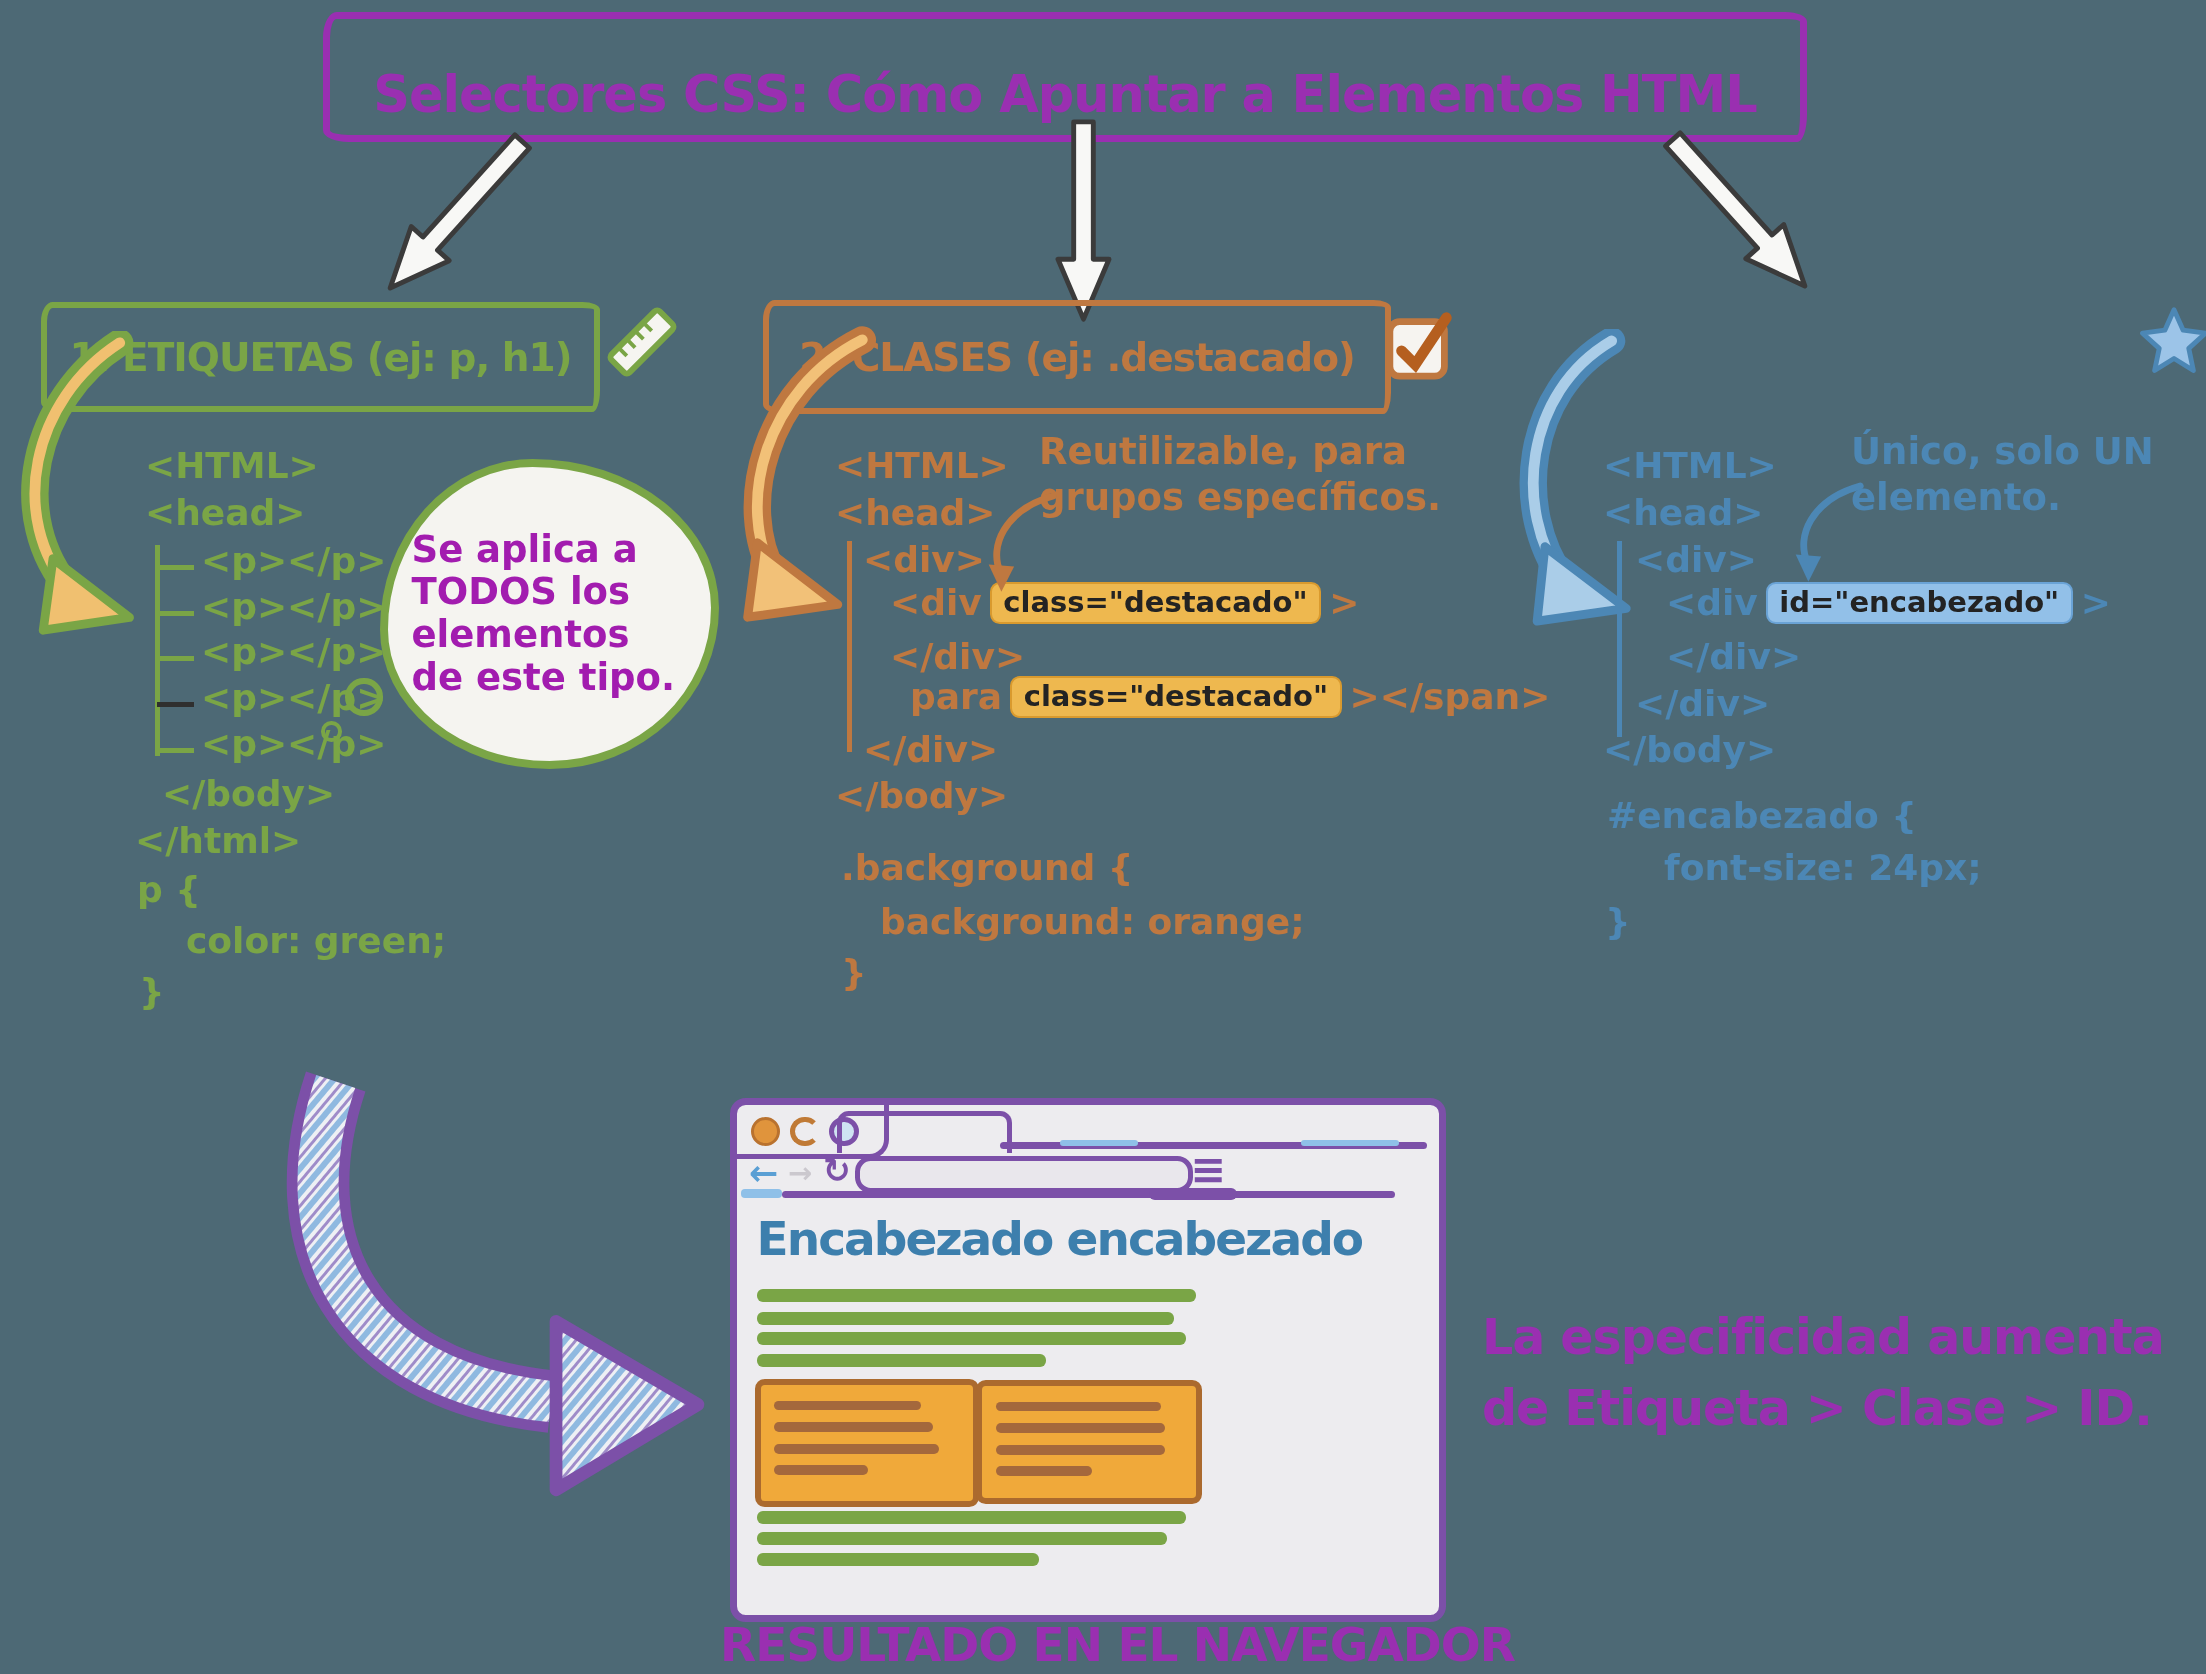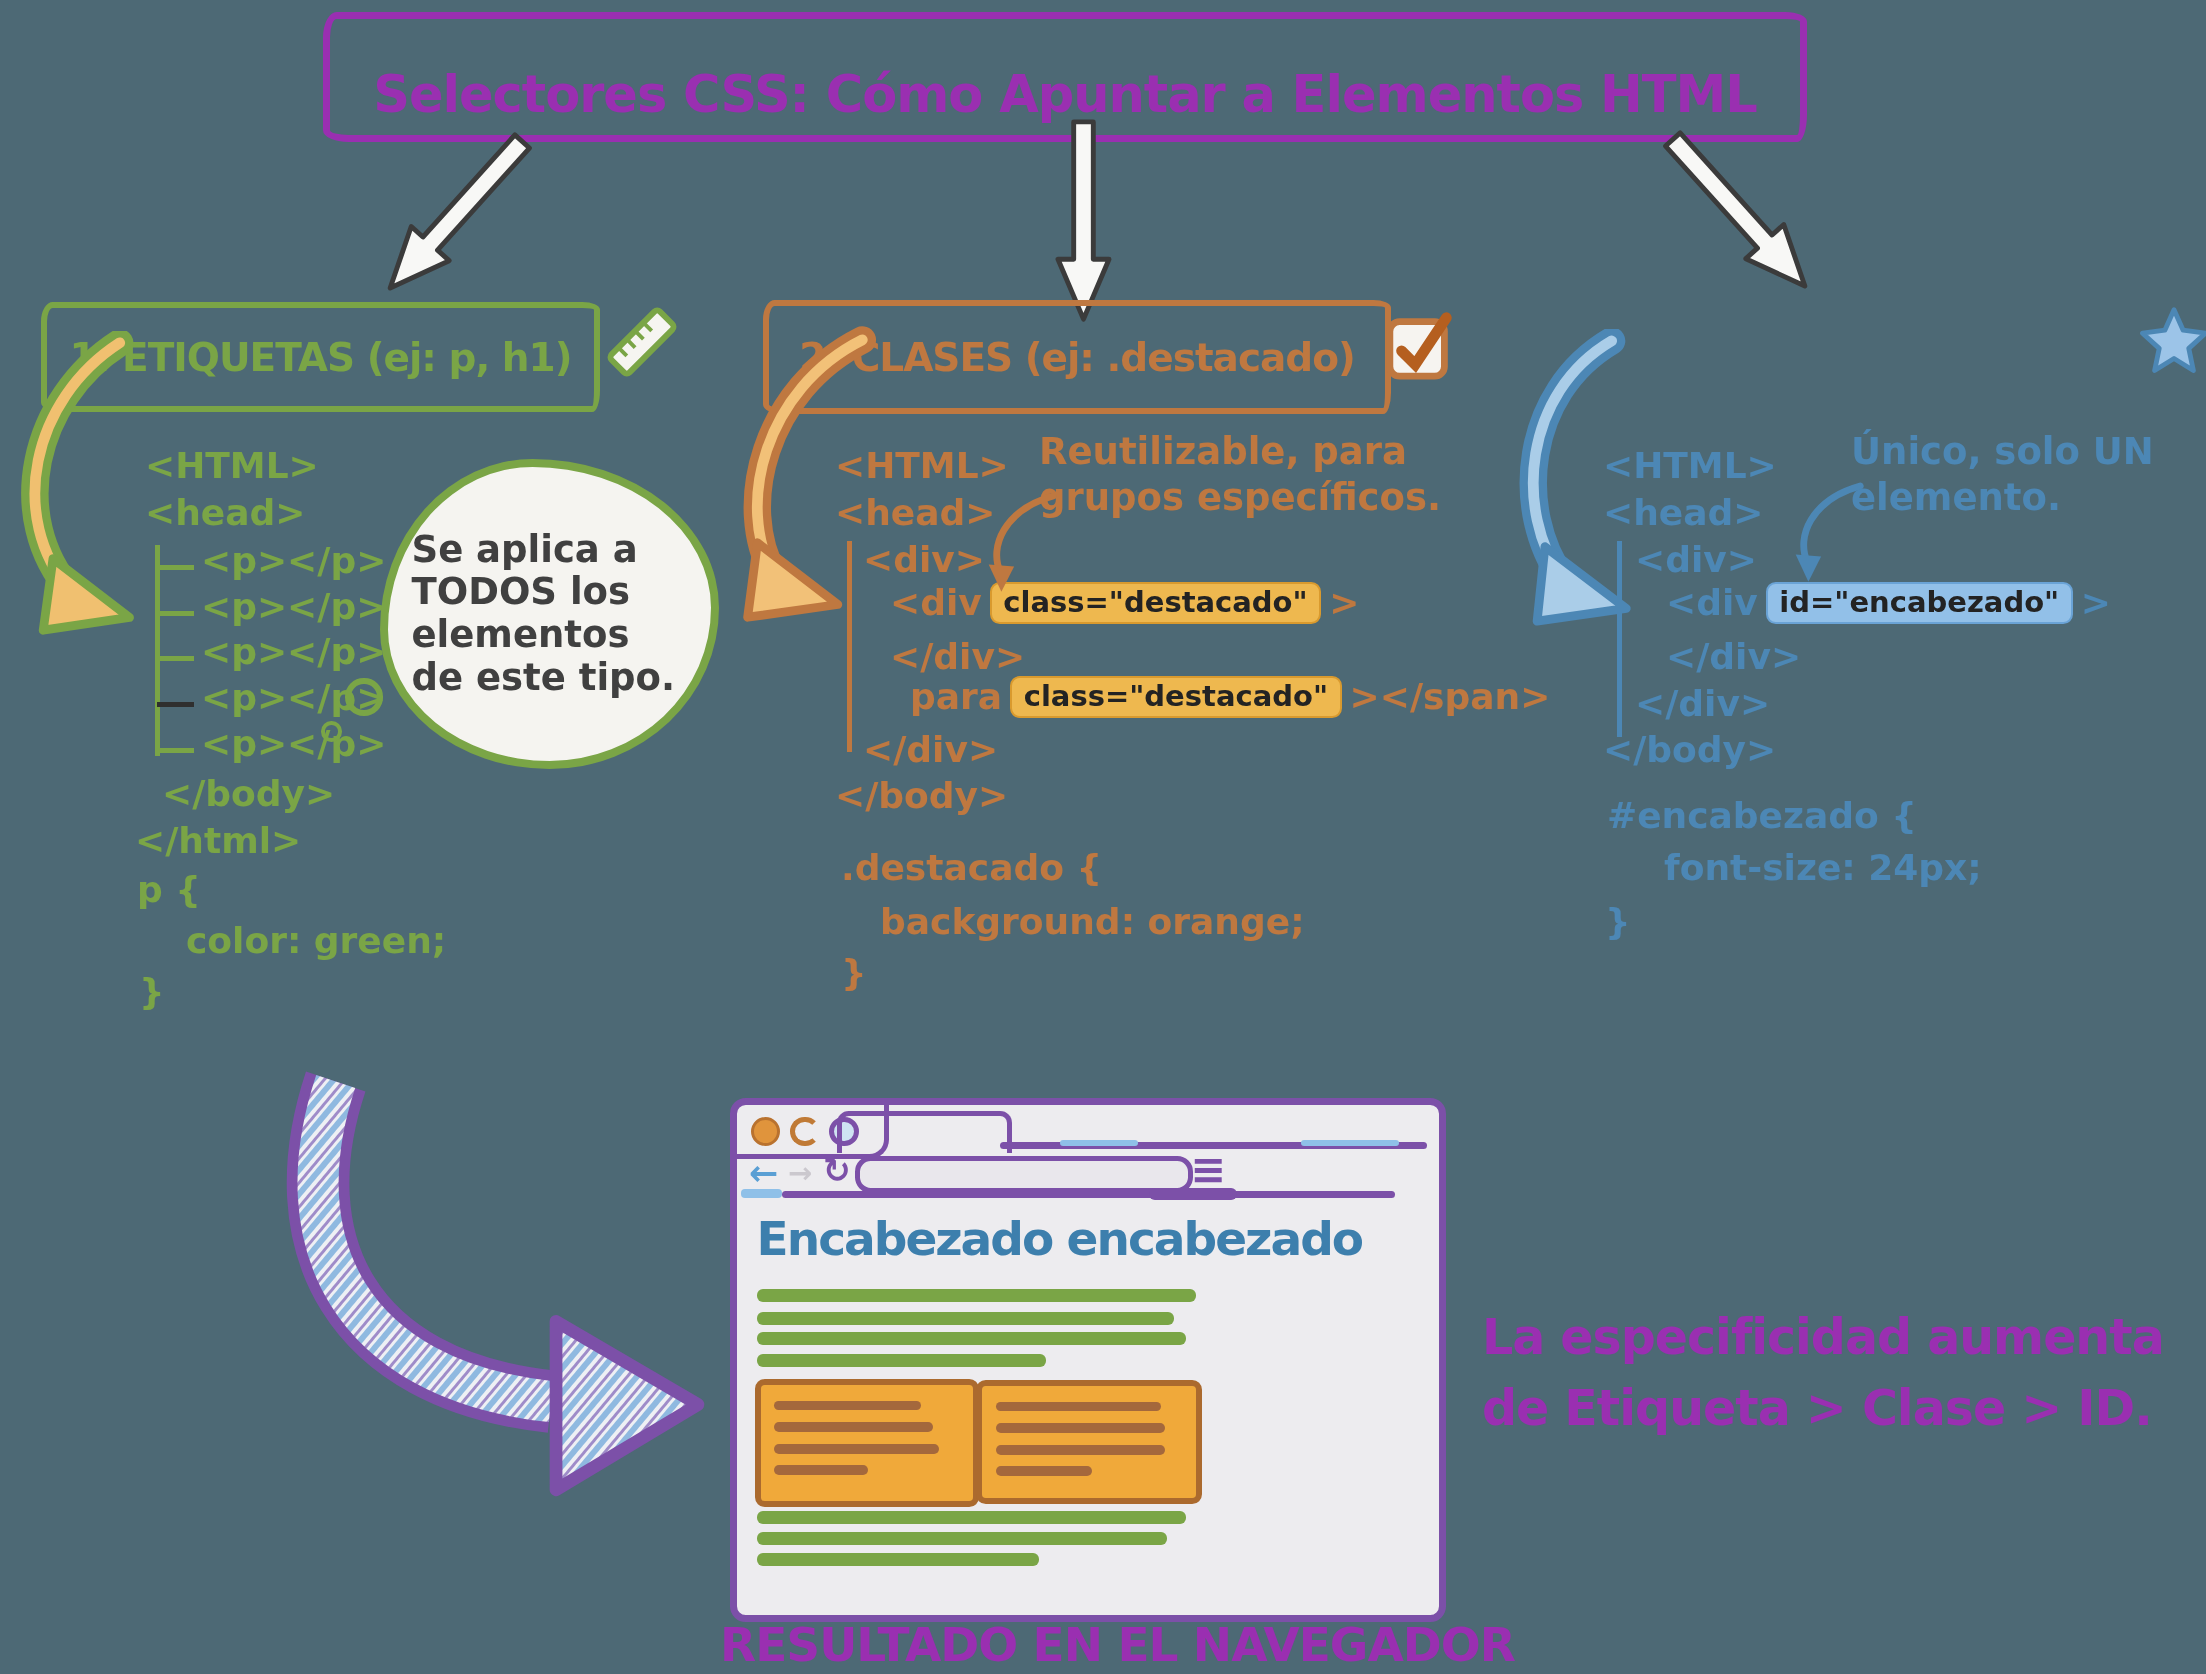--- a/index.html
+++ b/index.html
@@ -43,21 +43,21 @@
   .tl-g{background:#7aa546;}
   .tl-o{background:#bf7840;}
   .tl-b{background:#4c87b5;}
   
   .bubble{
     position:absolute;left:380px;top:459px;width:323px;height:294px;
     background:#f5f4f0;border:8.8px solid #7aa546;
     border-radius:45% 55% 50% 50% / 55% 48% 52% 45%;
     display:flex;align-items:center;
   }
-  .bubble-text{color:#404040;font-size:37px;line-height:1.15;padding:0 23.5px;}
+  .bubble-text{color:#a21caf;font-size:37px;line-height:1.15;padding:0 23.5px;}
   .bub-c{position:absolute;border:6.9px solid #7aa546;border-radius:50%;background:transparent;}
   
   .note{position:absolute;font-size:37px;line-height:1.25;}
   
   .purple-text{position:absolute;color:#9a2fb1;letter-spacing:-1px;white-space:nowrap;}
   
   .browser{
     position:absolute;left:730px;top:1098px;width:702px;height:510px;
     background:#edecef;border:7.8px solid #7c50a8;border-radius:15.7px;
   }
@@ -162,21 +162,21 @@
     <span>&gt;</span>
   </div>
   <div class="cl co" style="left:890px;top:637px;">&lt;/div&gt;</div>
   <div class="cl co attr-row" style="left:910px;top:676px;">
     <span>para</span>
     <span class="hl hl-o">class="destacado"</span>
     <span>&gt;&lt;/span&gt;</span>
   </div>
   <div class="cl co" style="left:863px;top:730px;">&lt;/div&gt;</div>
   <div class="cl co" style="left:835px;top:776px;">&lt;/body&gt;</div>
-  <div class="cl co" style="left:841px;top:848px;">.destacado {</div>
+  <div class="cl co" style="left:841px;top:848px;">.background {</div>
   <div class="cl co" style="left:880px;top:902px;">background: orange;</div>
   <div class="cl co" style="left:841px;top:953px;">}</div>
 
   <div class="note co" style="left:1039px;top:429px;width:421px;">Reutilizable, para grupos específicos.</div>
   <svg class="abs" style="left:975px;top:488px;" width="88" height="108" viewBox="0 0 90 110">
     <path d="M 80,8 C 30,22 14,60 26,86" stroke="#bf7840" stroke-width="7" fill="none" stroke-linecap="round"></path>
     <polygon points="14,78 40,80 27,106" fill="#bf7840"></polygon>
   </svg>
 
   <svg class="abs" style="left:2137px;top:304px;" width="74" height="74" viewBox="0 0 76 76">

